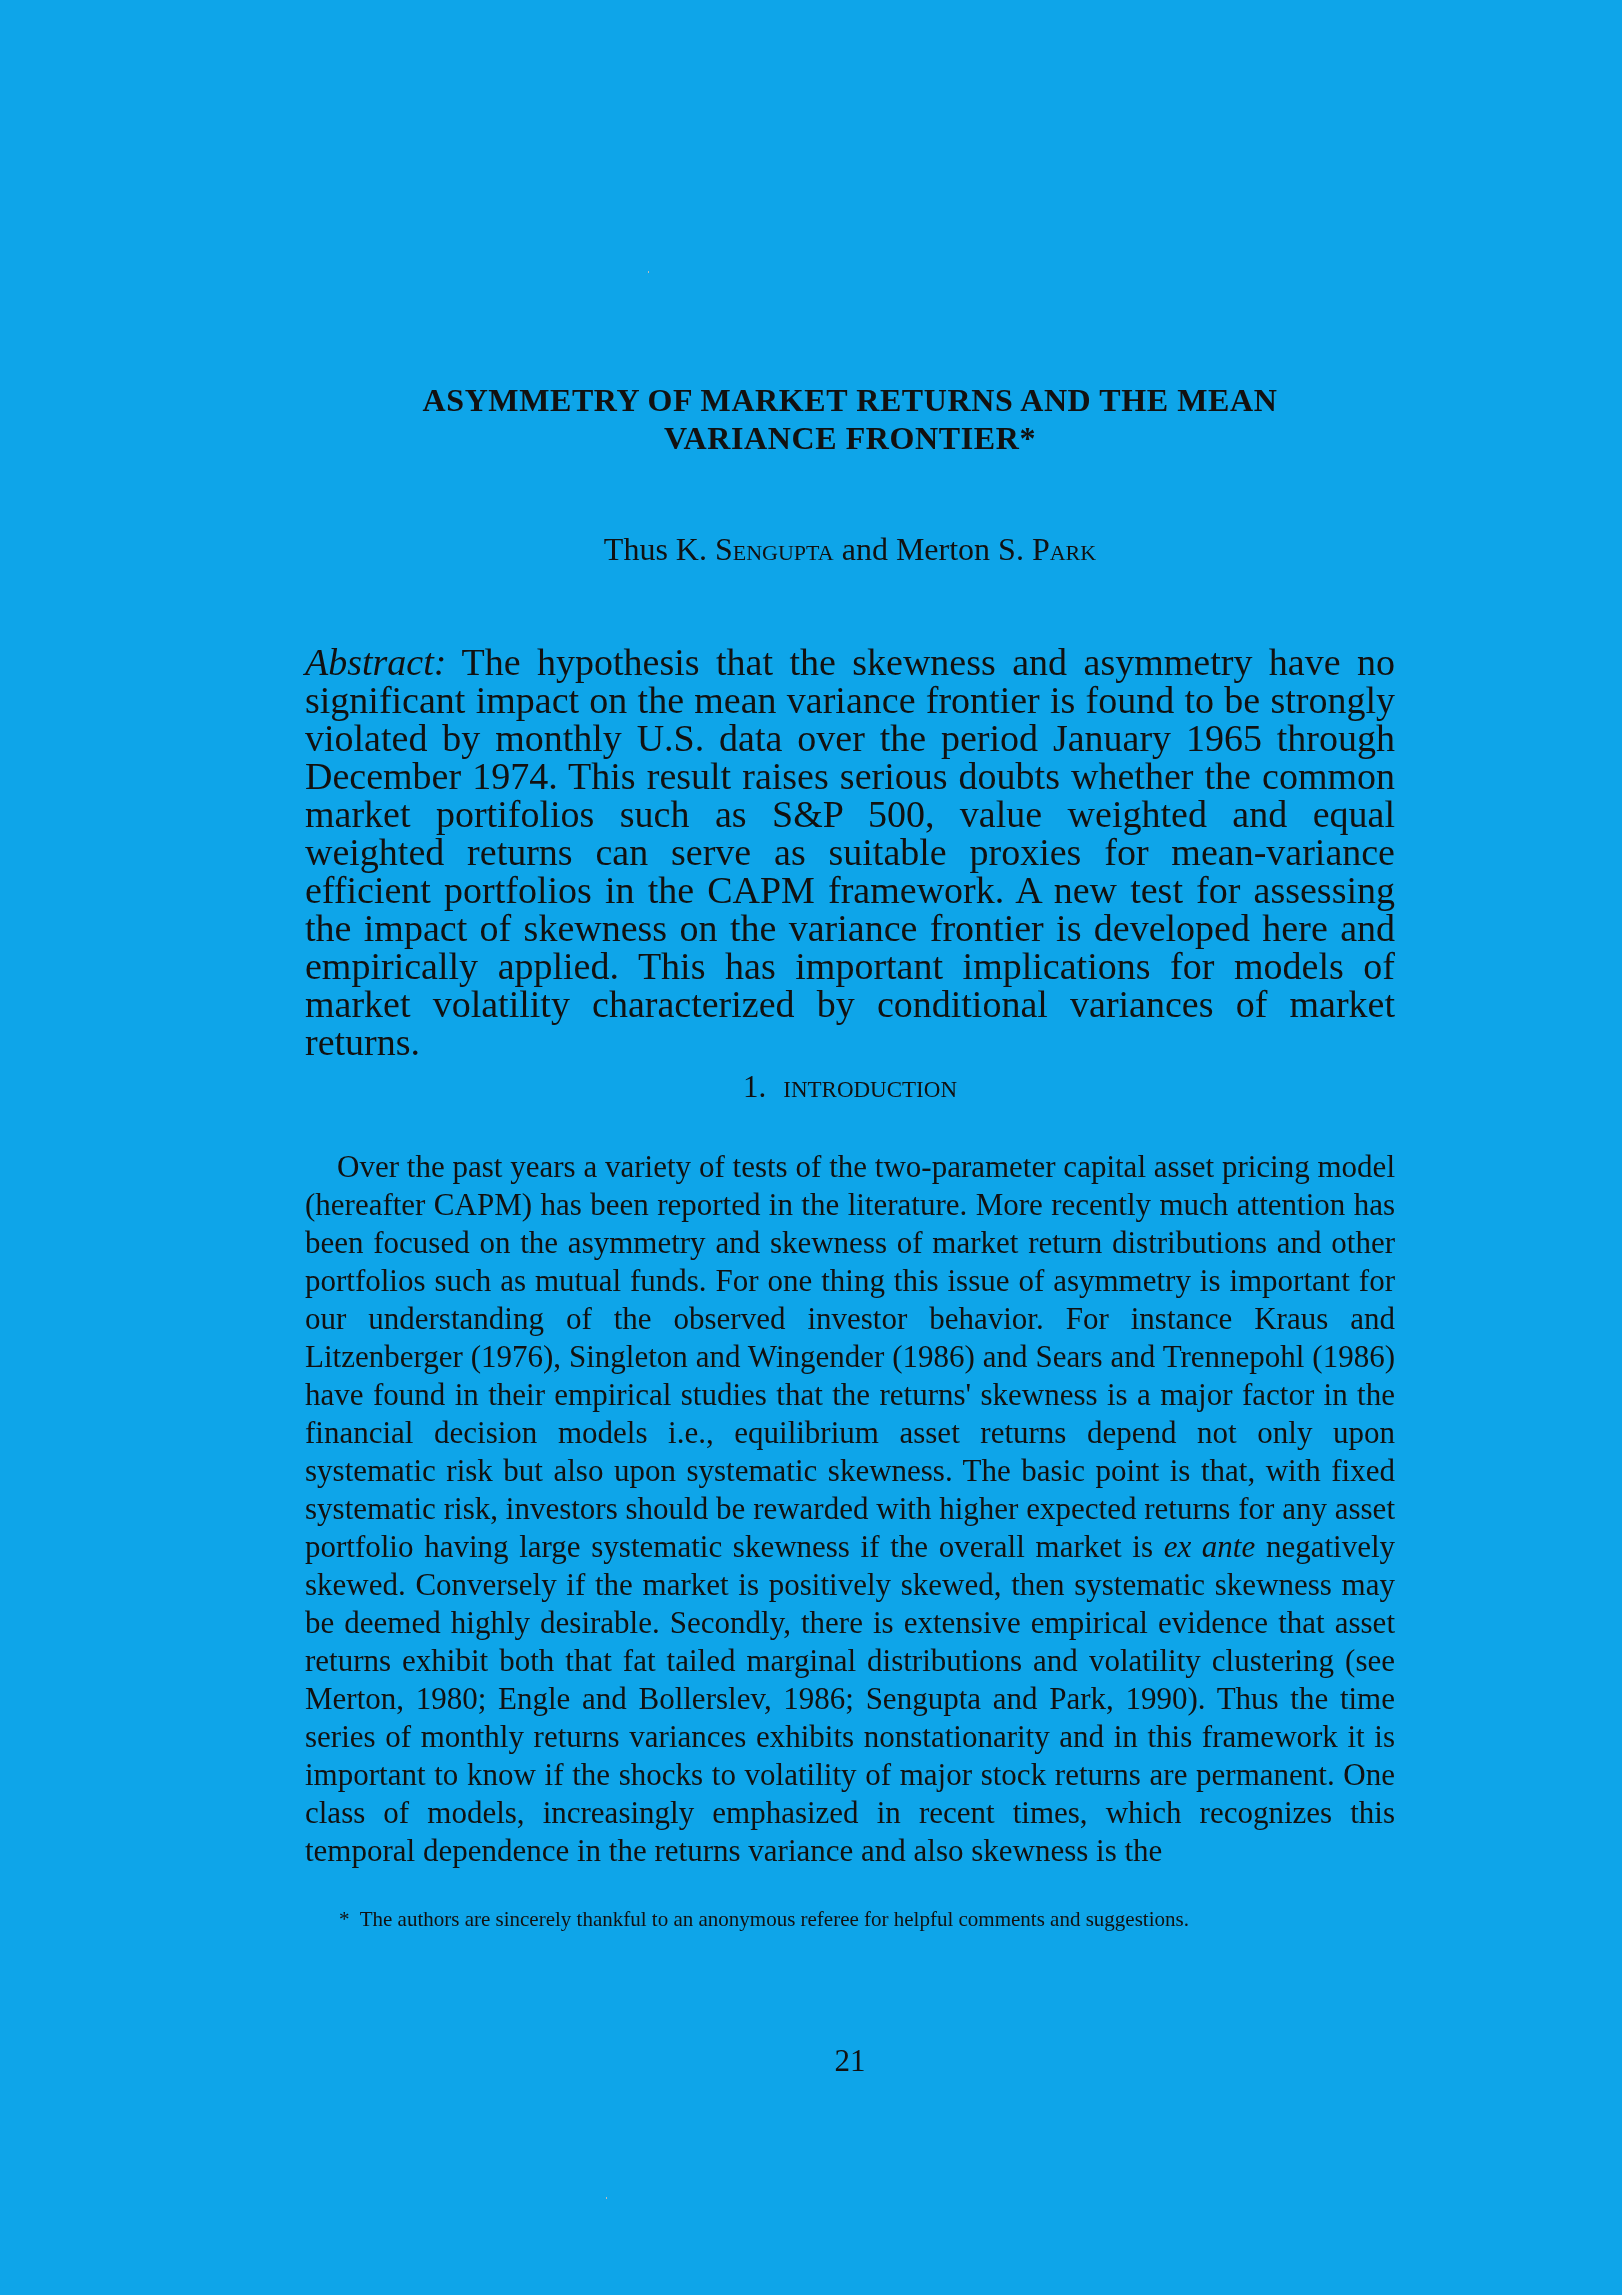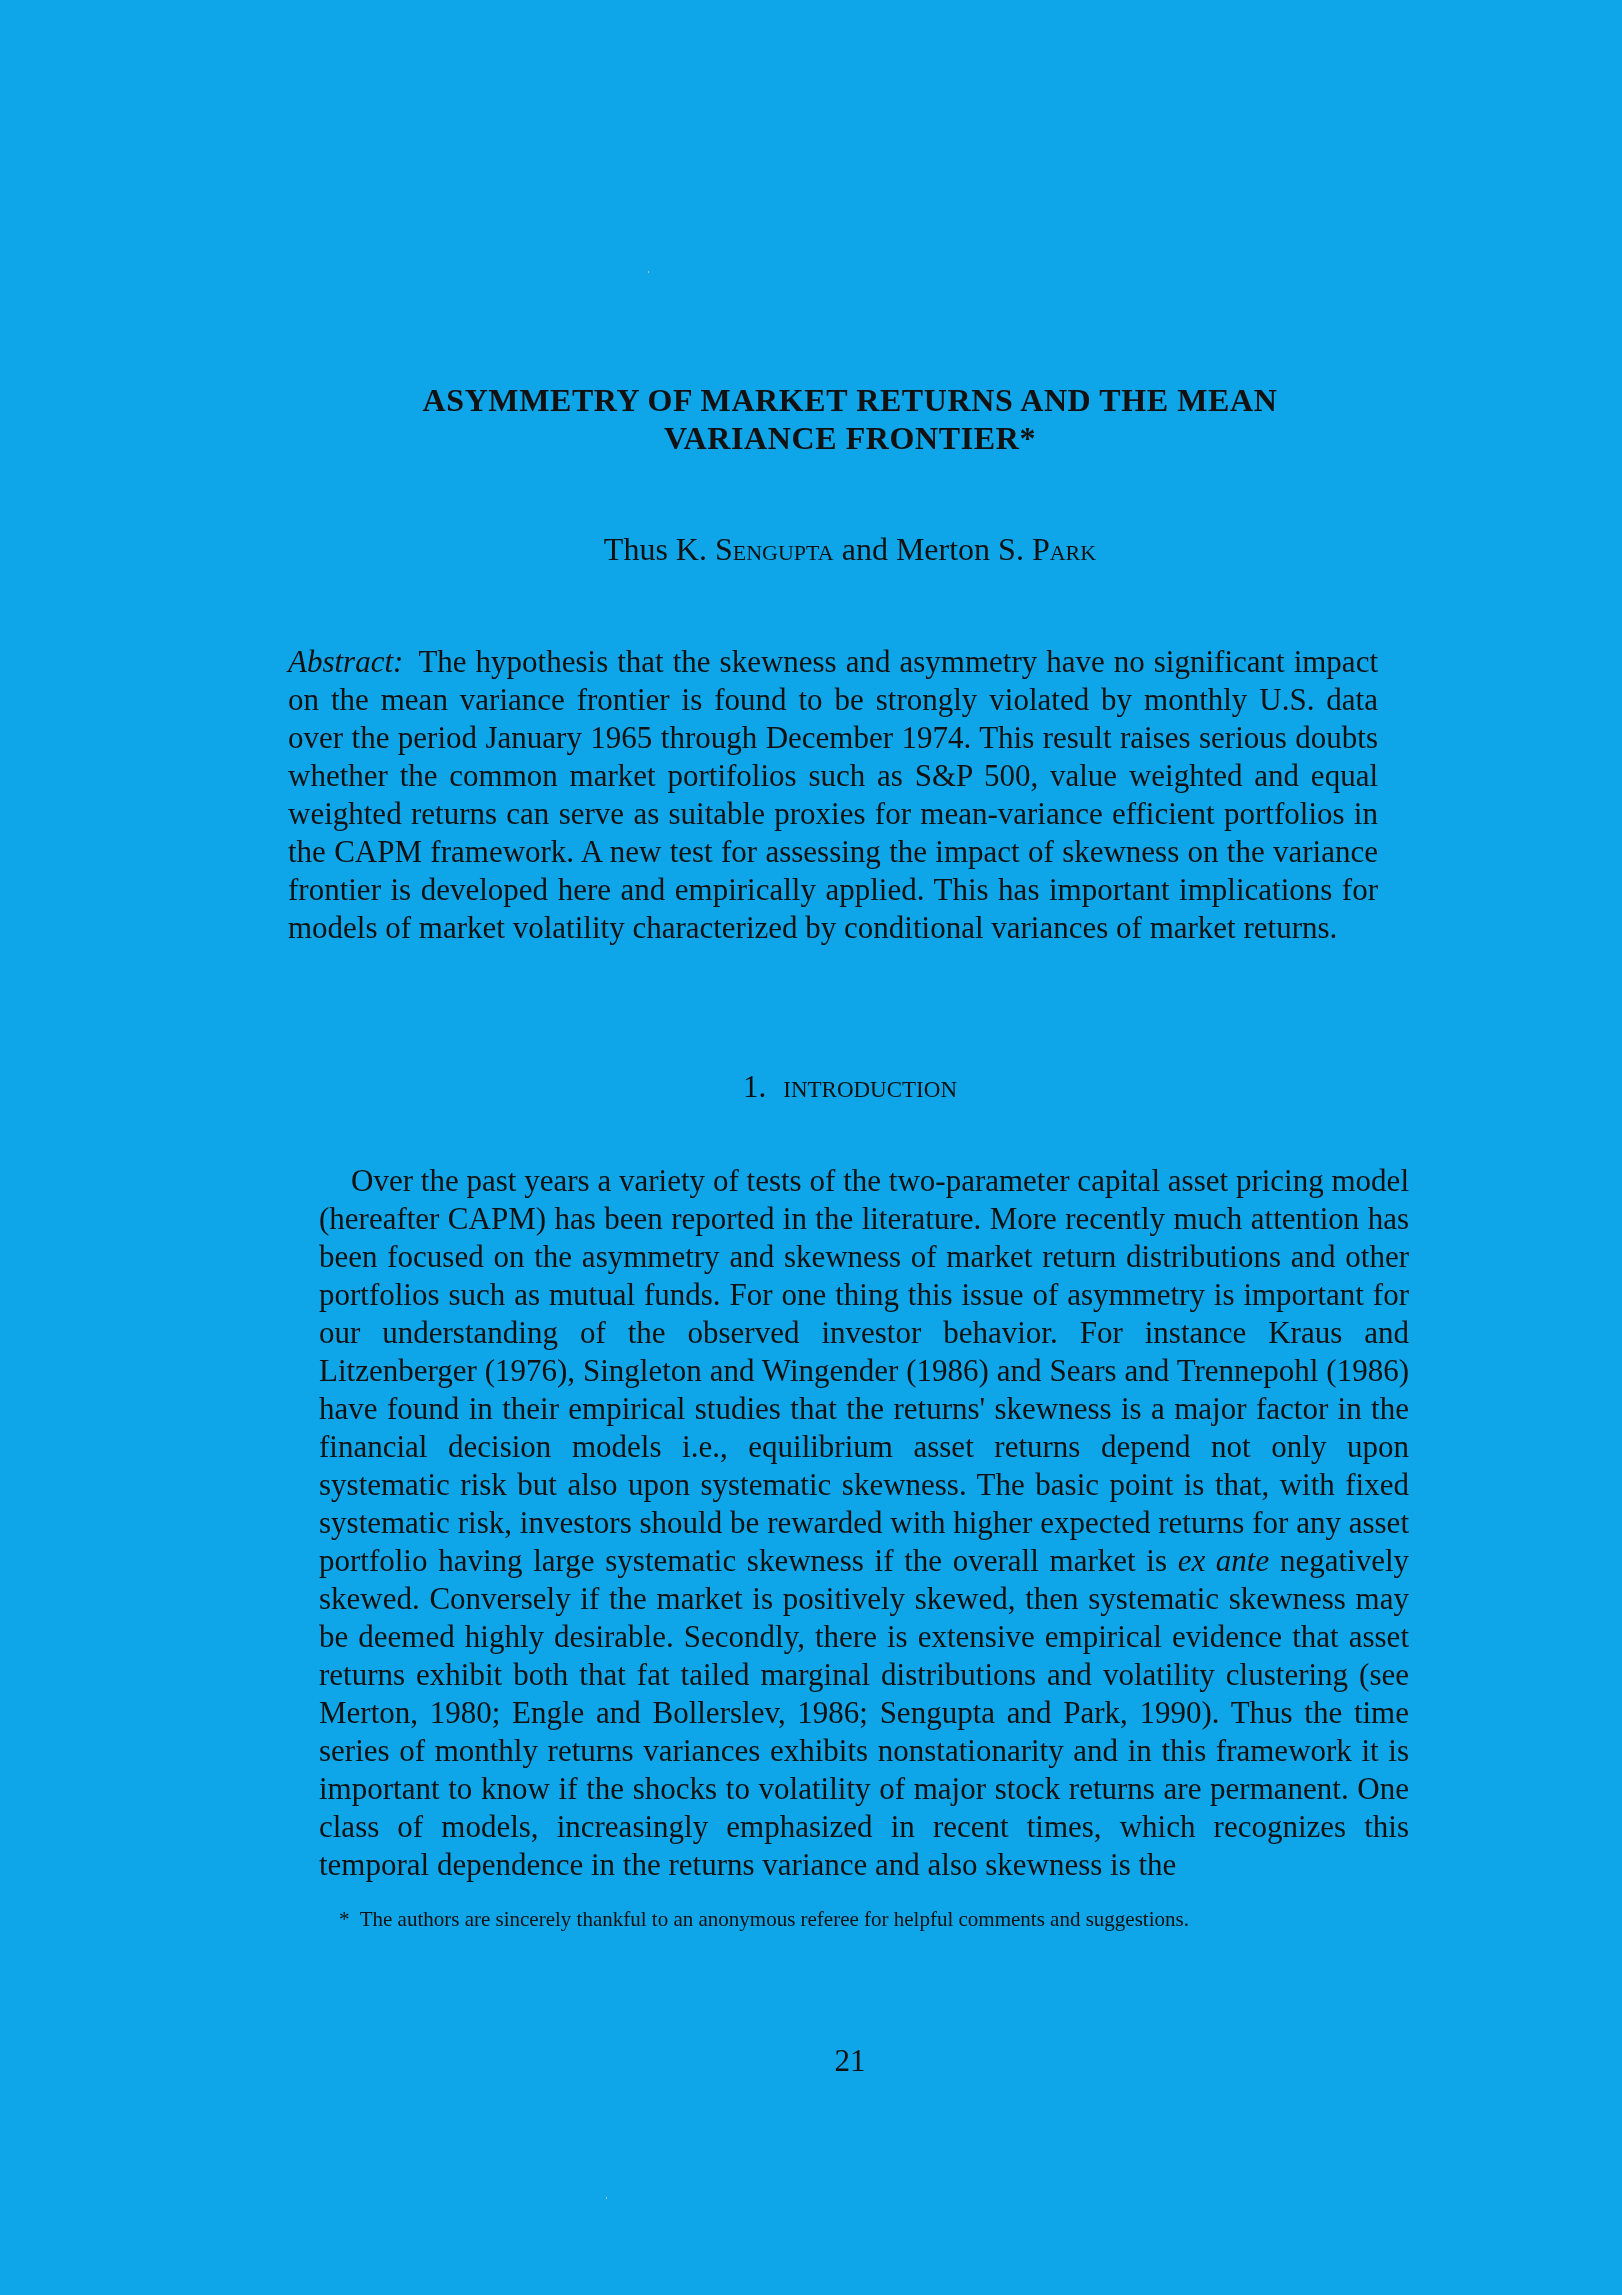--- a/index.html
+++ b/index.html
@@ -14,33 +14,33 @@
     text-align: center; font-weight: bold; font-size: 32px; line-height: 38px;
     letter-spacing: 0.6px;
   }
   .title .line { display: block; }
   .authors {
     position: absolute; left: 305px; width: 1090px; top: 530px;
     text-align: center; font-size: 32px; line-height: 38px;
   }
   .sc { font-variant: small-caps; margin-top: 35px; }
   .abstract {
-    position: absolute; left: 288px; width: 1090px; top: 643px;
-    font-size: 31px; line-height: 38px; text-align: justify;
+    position: absolute; left: 305px; width: 1090px; top: 643px;
+    font-size: 38px; line-height: 38px; text-align: justify;
   }
   .abstract .label { font-style: italic; margin-right: 15px; }
   .section-heading {
     position: absolute; left: 305px; width: 1090px; top: 1075px;
     text-align: center; font-size: 23px; line-height: 24px;
   }
   .section-heading .num { font-size: 31px; margin-right: 17px; }
   .body {
     position: absolute; left: 305px; width: 1090px; top: 1148px;
     font-size: 31px; line-height: 38px; text-align: justify; text-indent: 32px;
-    margin: 14px;
+    margin: 0;
   }
   .body em { font-style: italic; }
   .footnote {
     position: absolute; left: 305px; width: 1090px; top: 1904px;
     font-size: 21px; line-height: 30px; padding-left: 34px; box-sizing: border-box;
   }
   .footnote .mark { margin-right: 10.2px; }
   .page-number {
     position: absolute; left: 305px; width: 1090px; top: 2042px;
     text-align: center; font-size: 31px; line-height: 38px;

